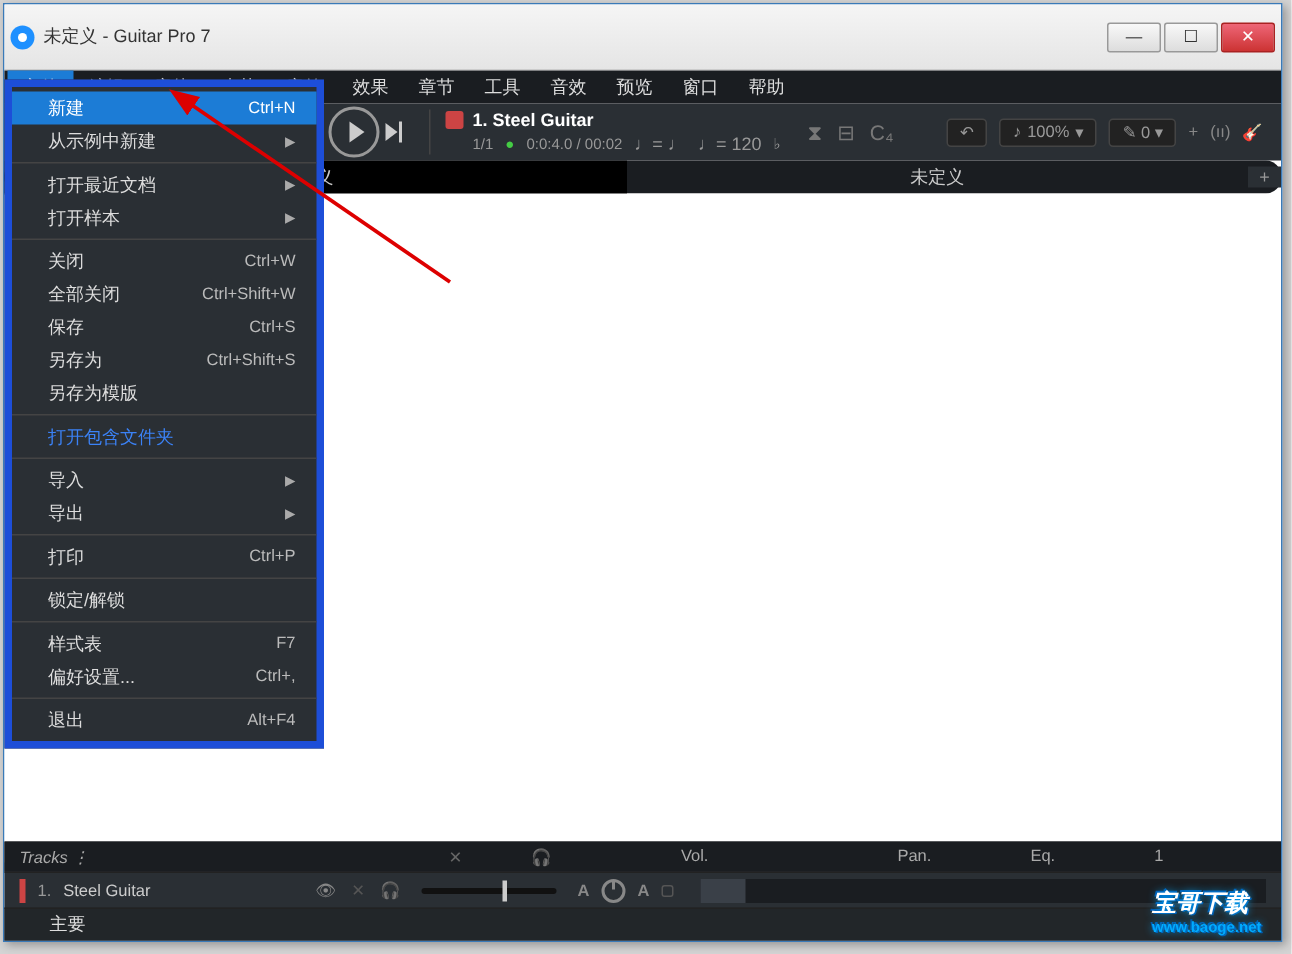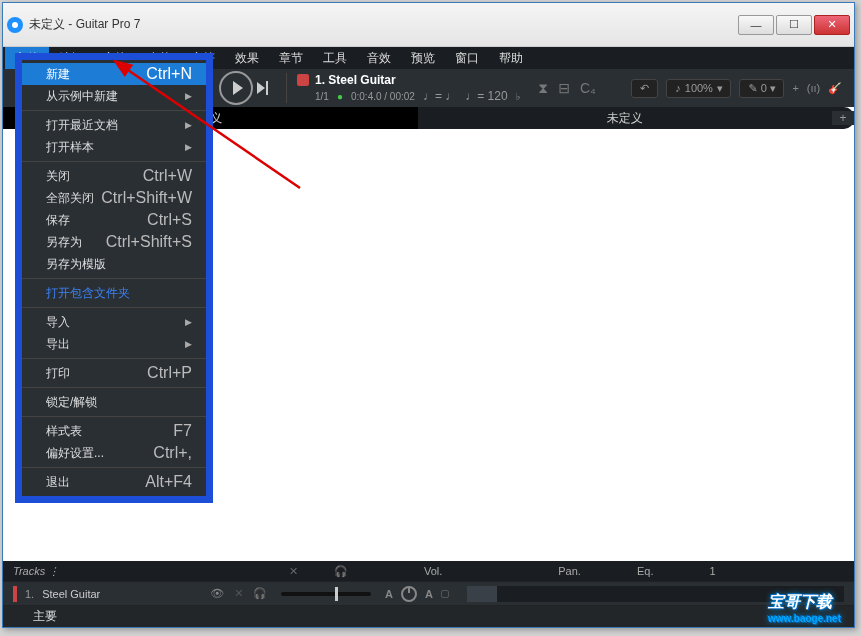--- a/index.html
+++ b/index.html
@@ -27,30 +27,30 @@
 .track-info .badge-icon { width: 12px; height: 12px; background: #c44; border-radius: 2px; }
 .track-info .line2 { font-size: 10px; color: #999; display: flex; gap: 8px; margin-top: 2px; align-items: center; margin-left: 18px; }
 .track-info .rec { color: #4c4; }
 .right-tools { display: flex; align-items: center; gap: 8px; margin-left: auto; padding-right: 6px; }
 .pill { background: #222; border: 1px solid #444; border-radius: 3px; padding: 2px 8px; font-size: 11px; color: #999; display: flex; align-items: center; gap: 4px; }
 .tabheader { height: 22px; background: #1a1d21; display: flex; align-items: center; font-size: 12px; color: #ccc; border-radius: 10px; }
 .tabheader .tab { flex: 1; text-align: center; padding: 3px 0; }
 .tabheader .tab:first-child { background: #000; }
 .tabheader .add-tab { width: 22px; text-align: center; background: #2a2f34; color: #999; }
 .canvas-area { background: #fff; height: 446px; position: relative; }
-.dropdown { position: absolute; top: 22px; left: 12px; width: 198px; background: #2a2f34; border: 7px solid #1d4ed8; z-index: 100; padding: 3px 0; font-size: 12px; }
+.dropdown { position: absolute; top: 22px; left: 0; width: 213px; background: #2a2f34; border: 5px solid #1d4ed8; z-index: 100; padding: 3px 0; font-size: 12px; }
 .dropdown .item { display: flex; align-items: center; padding: 3px 14px 3px 24px; color: #ddd; height: 22px; position: relative; }
 .dropdown .item.highlight { background: #1c7cd6; color: #fff; }
 .dropdown .item.disabled { color: #3b82f6; }
-.dropdown .item .shortcut { margin-left: auto; font-size: 16px; color: #bbb; }
+.dropdown .item .shortcut { margin-left: auto; font-size: 11px; color: #bbb; }
 .dropdown .item.highlight .shortcut { color: #fff; }
 .dropdown .item .sub-arrow { margin-left: auto; font-size: 9px; color: #aaa; }
 .dropdown .sep { height: 1px; background: #444; margin: 3px 0; }
 .bottom-panel { position: absolute; bottom: 0; left: 0; right: 0; background: #2a2f34; }
-.tracks-header { height: 20px; background: #1a1d21; display: flex; align-items: center; font-size: 11px; color: #aaa; padding: 0 10px; gap: 36px; }
+.tracks-header { height: 20px; background: #1a1d21; display: flex; align-items: center; font-size: 11px; color: #aaa; padding: 0 10px; gap: 46px; }
 .tracks-header .th-tracks { width: 200px; font-style: italic; }
 .track-row { height: 24px; display: flex; align-items: center; font-size: 11px; color: #ccc; padding: 0 10px; gap: 8px; border-top: 1px solid #222; }
 .track-row .color-bar { width: 4px; height: 16px; background: #c44; }
 .track-row .track-num { color: #999; }
 .track-row .track-name { width: 160px; }
 .track-row .icons { display: flex; gap: 10px; color: #888; }
 .track-row .slider { width: 90px; height: 4px; background: #111; border-radius: 2px; position: relative; margin: 0 6px; }
 .track-row .slider .thumb { position: absolute; width: 3px; height: 14px; background: #ccc; top: -5px; left: 60%; }
 .track-row .knob { width: 16px; height: 16px; border: 2px solid #888; border-radius: 50%; position: relative; }
 .track-row .knob::after { content: ""; position: absolute; width: 2px; height: 6px; background: #888; top: -1px; left: 5px; }

